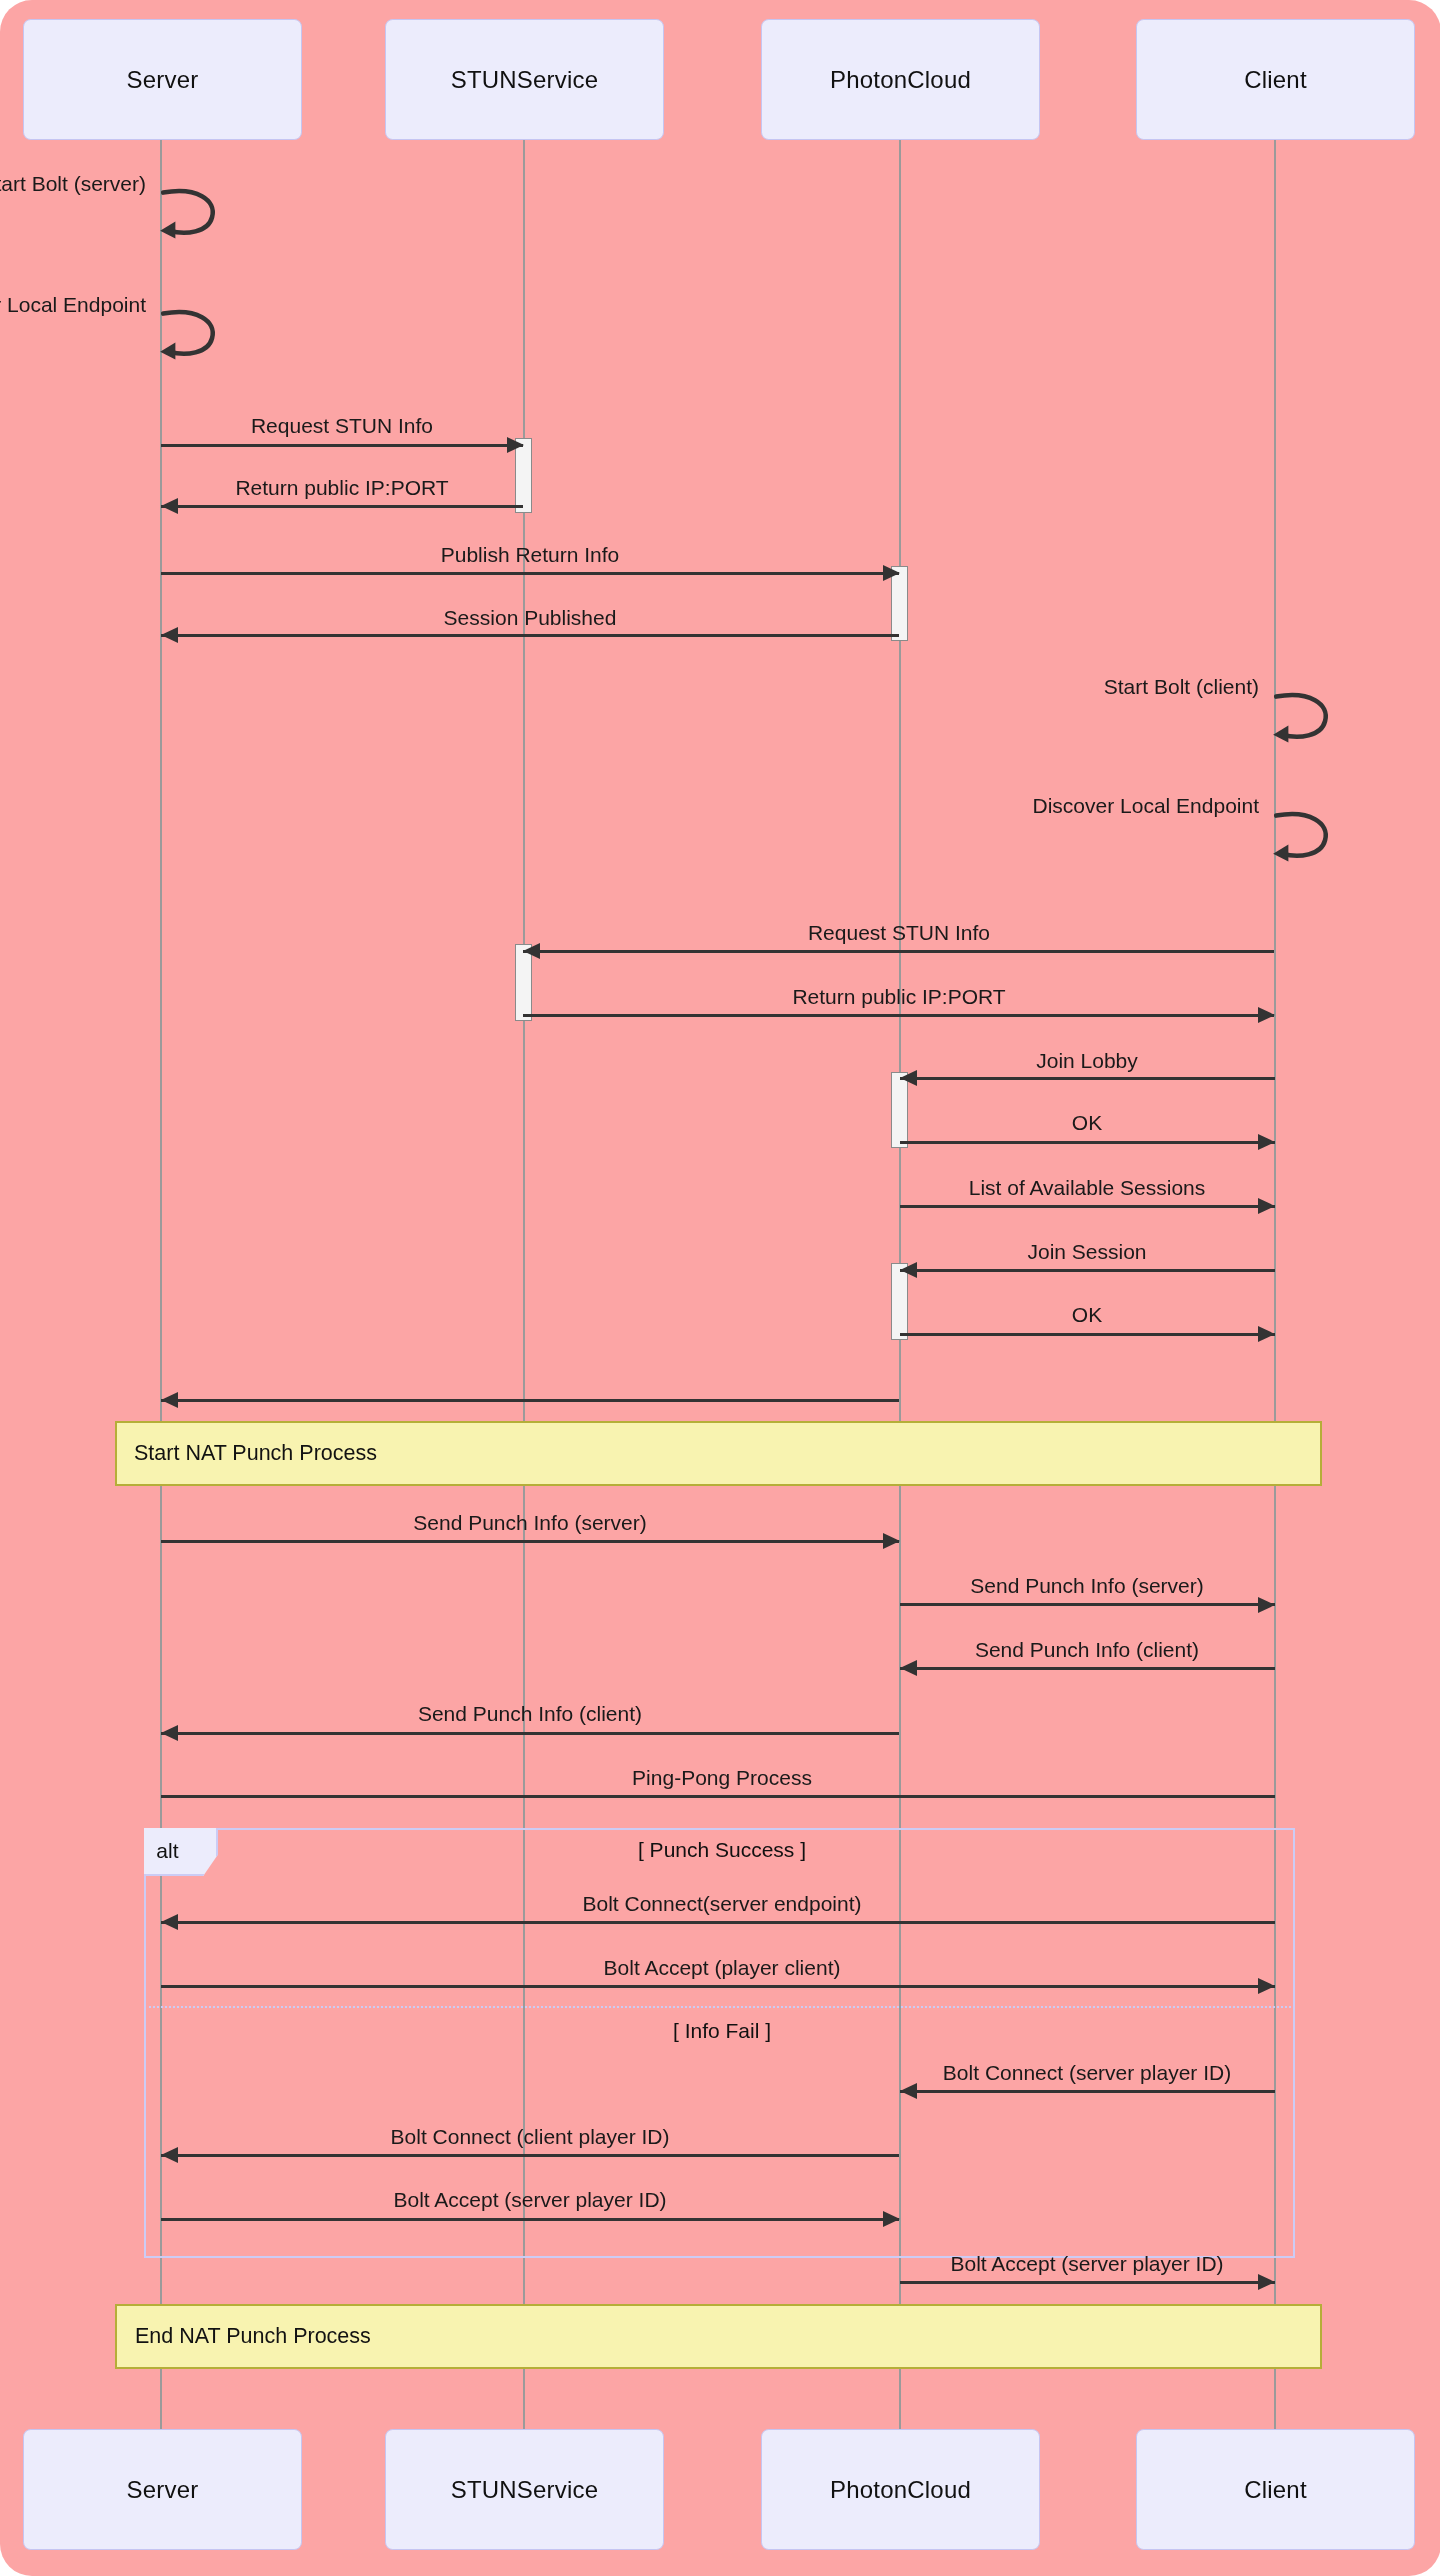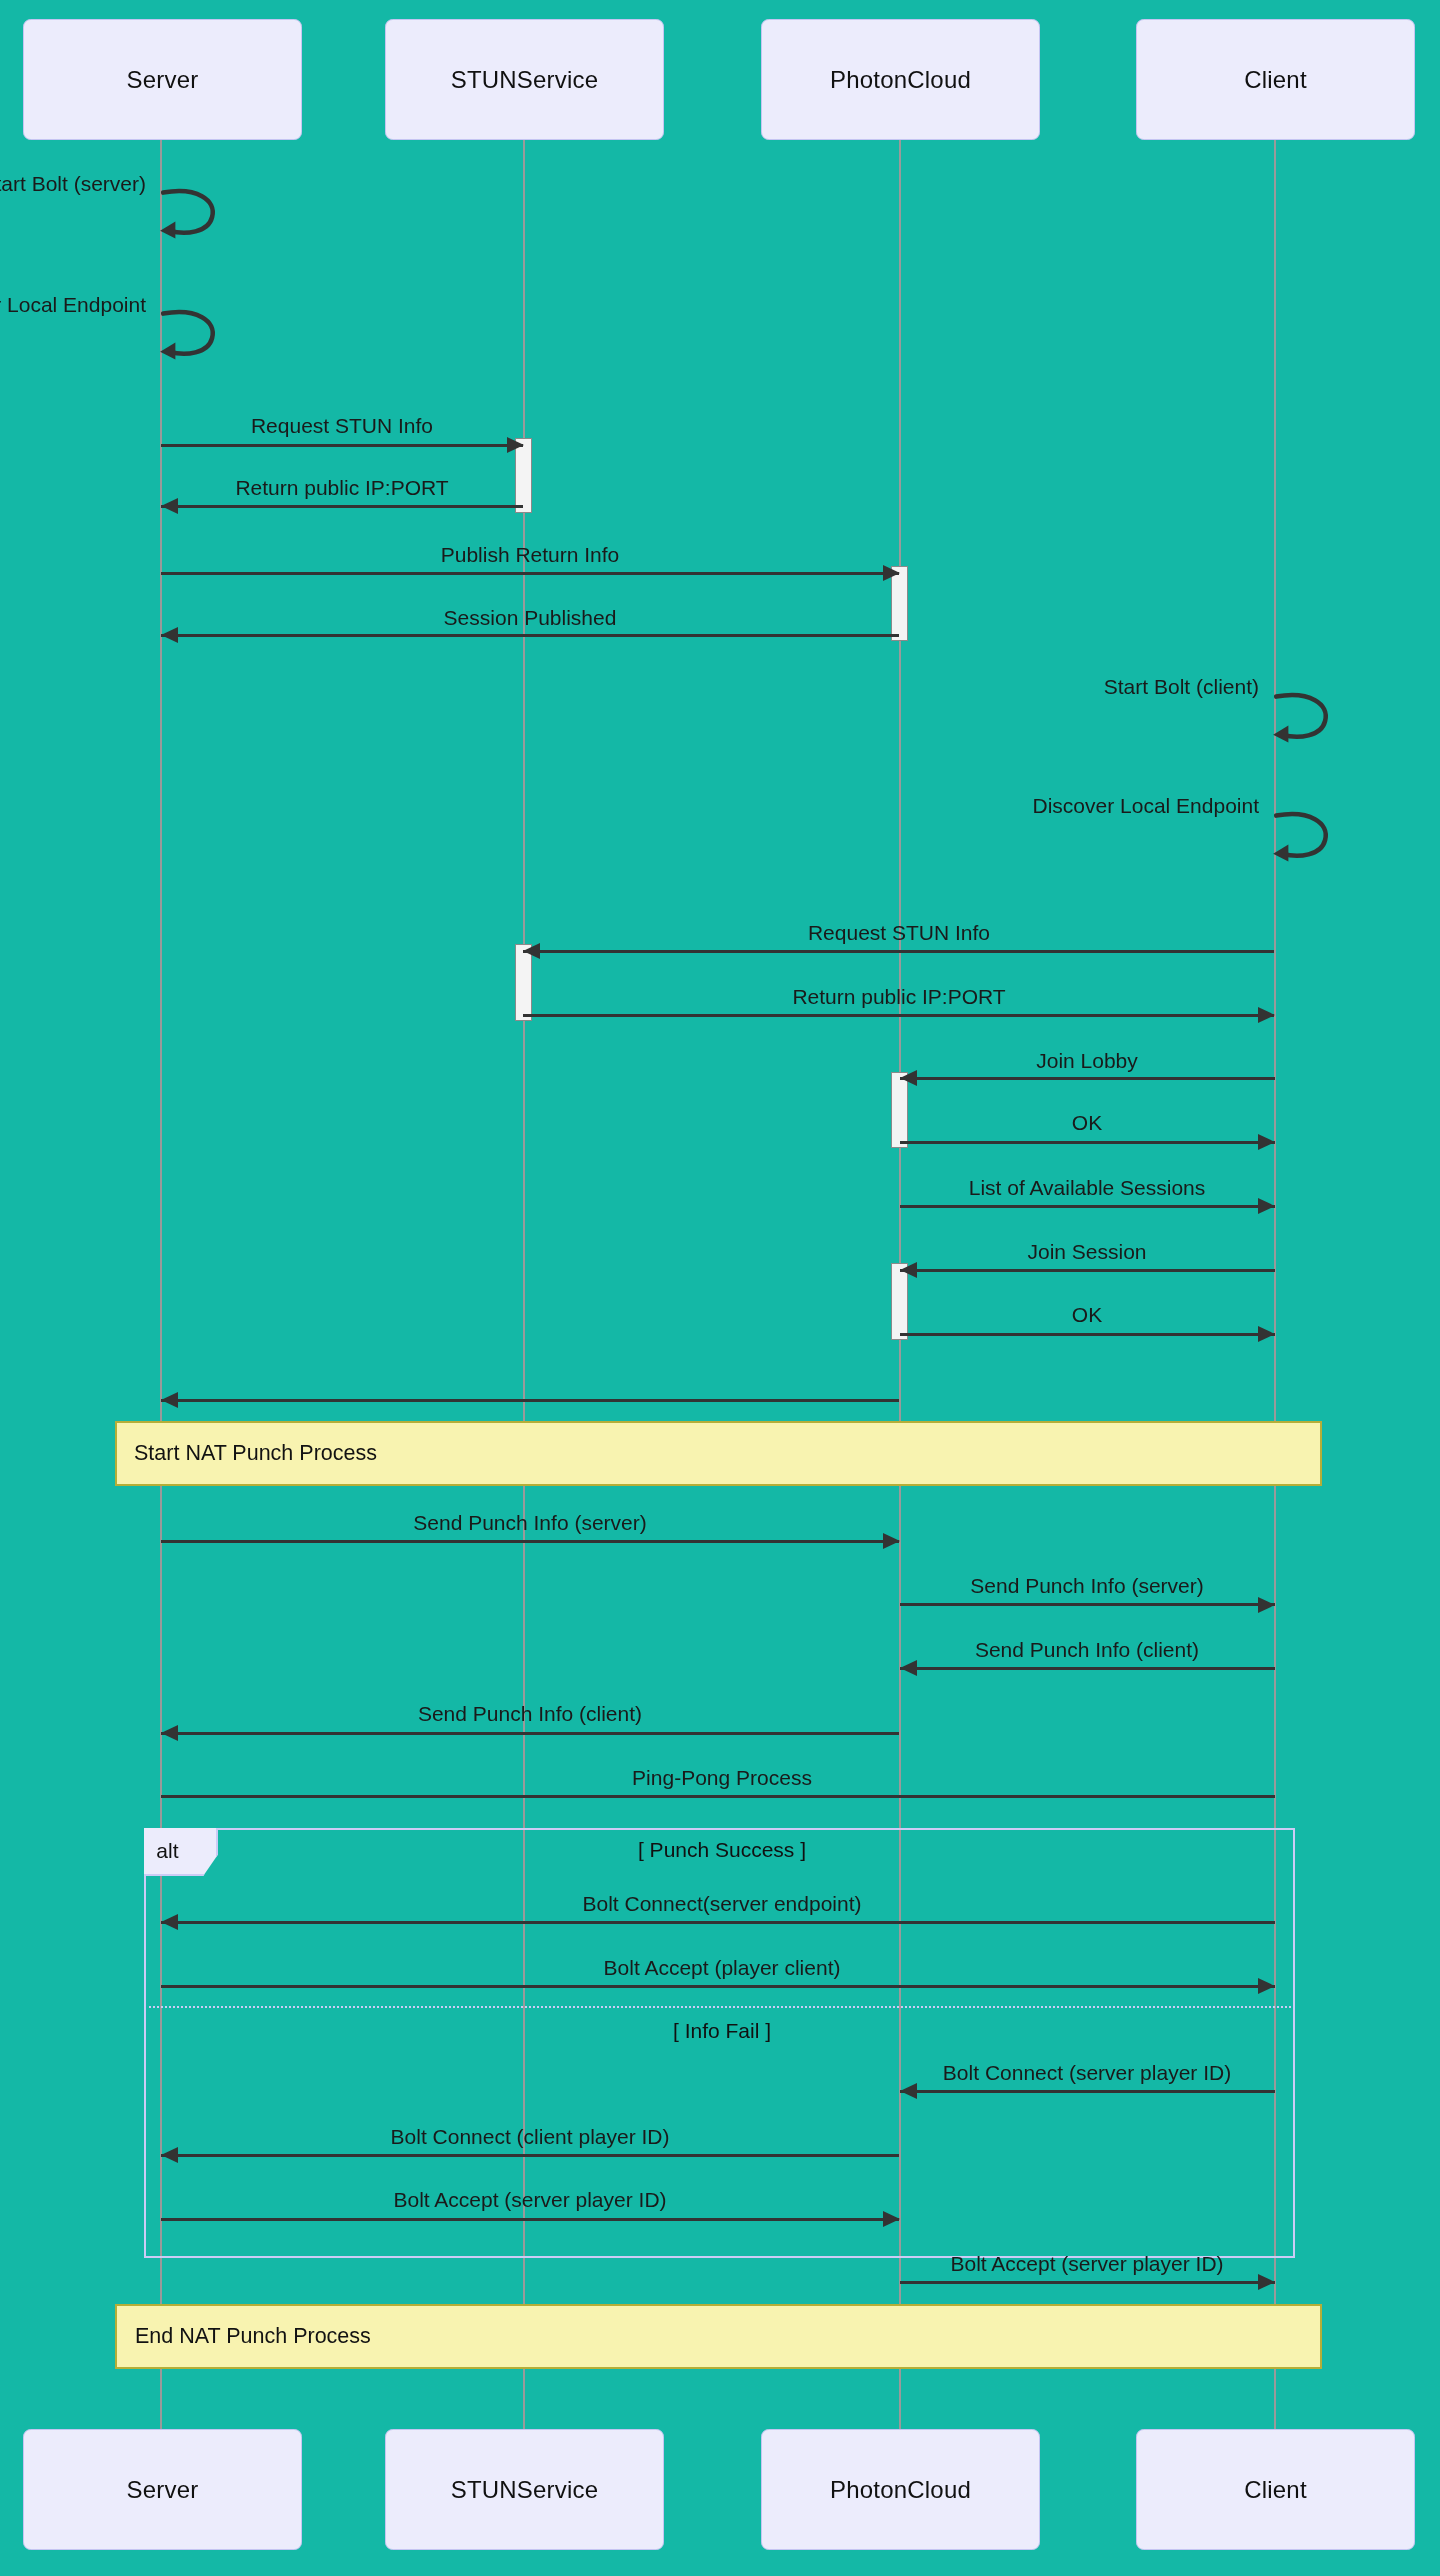--- a/index.html
+++ b/index.html
@@ -5,22 +5,23 @@
   * { box-sizing: border-box; }
   html, body {
     margin: 0; padding: 0;
     background: #ffffff;
     font-family: "Liberation Sans", sans-serif;
   }
   #diagram {
     position: relative;
     width: 1441px;
     height: 2576px;
-    background: #14b8a6;
+    background: #fca5a5;
     overflow: hidden;
+    border-radius: 32px;
   }
   
   .participant {
     position: absolute;
     background: #ececfc;
     border: 1.5px solid #c5c5f2;
     border-radius: 7.7px;
     display: flex;
     align-items: center;
     justify-content: center;

